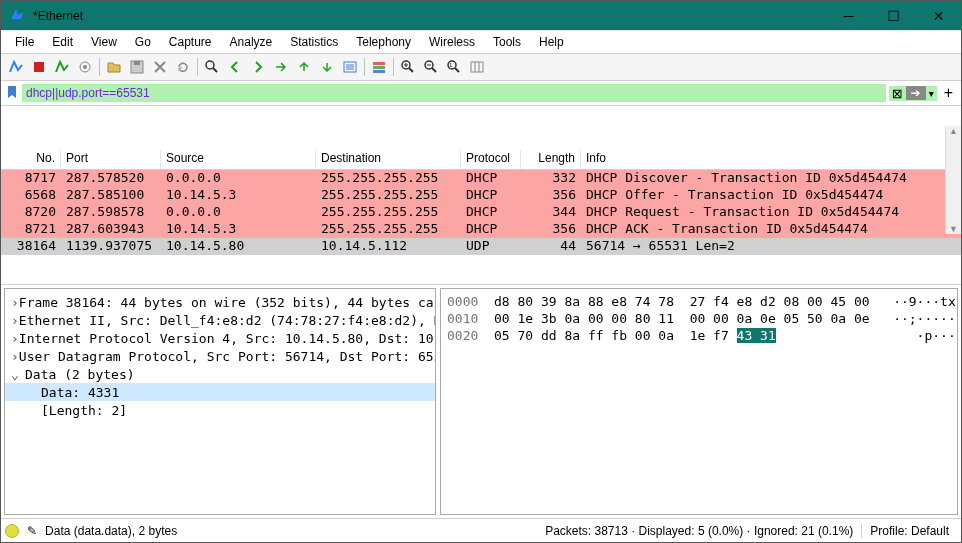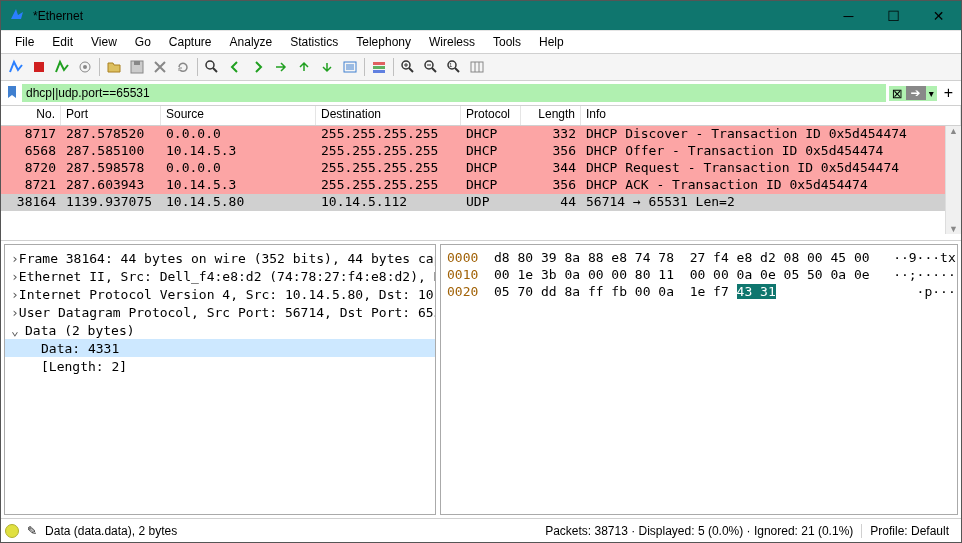--- a/index.html
+++ b/index.html
@@ -61,34 +61,35 @@
   gap: 3px;
 }
 .bookmark-icon svg{width:14px;height:14px;}
 .filter-input {
   flex:1;
   border: none;
   outline: none;
   font: inherit;
   padding: 2px 4px;
   background:#b0f0b0;
-  color:#000000;
+  color:#6d28d9;
 }
 .filter-controls { display:flex; gap:3px; align-items:center; background:#b0f0b0; padding:0 3px;}
 .packet-list {
   position: relative;
   overflow: hidden;
   flex: 0 0 auto;
 }
 .pl-header {
   display:flex;
   background: #fff;
   border-bottom: 1px solid #d0d0d0;
   font-size: 12px;
   height: 20px;
+  margin-top: 44px;
 }
 .pl-header > div {
   border-right: 1px solid #e5e5e5;
   padding: 1px 5px;
   overflow:hidden;
   white-space:nowrap;
 }
 .pl-row {
   display:flex;
   font-family: Consolas, monospace;
@@ -133,21 +134,21 @@
   flex:1;
   font-family: Consolas, monospace;
   font-size: 13px;
   padding: 4px 6px;
   border: 1px solid #aaa;
   margin: 3px 3px 3px 2px;
   overflow:hidden;
   white-space:pre;
   line-height: 17px;
 }
-.hex-off { color:#a16207; }
+.hex-off { color:#737373; }
 .hex-sel { background:#0f766e; color:#fff; }
 .statusbar {
   display:flex;
   align-items:center;
   height: 24px;
   border-top: 1px solid #d0d0d0;
   font-size: 12px;
   padding: 0 4px;
 }
 .status-dot { width:14px;height:14px; border-radius:50%; background:#e0e040; border:1px solid #b0b030; margin-right:8px;}

